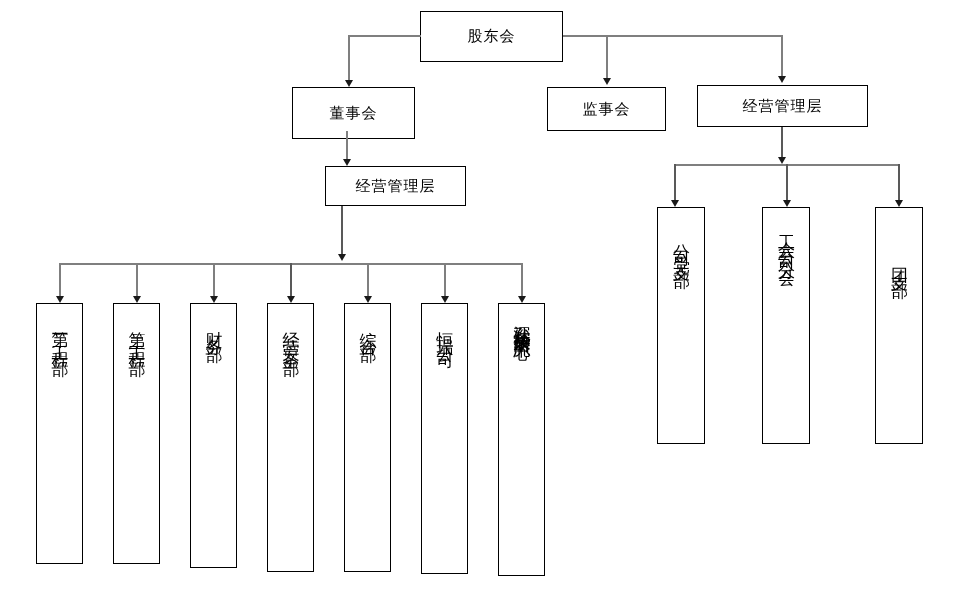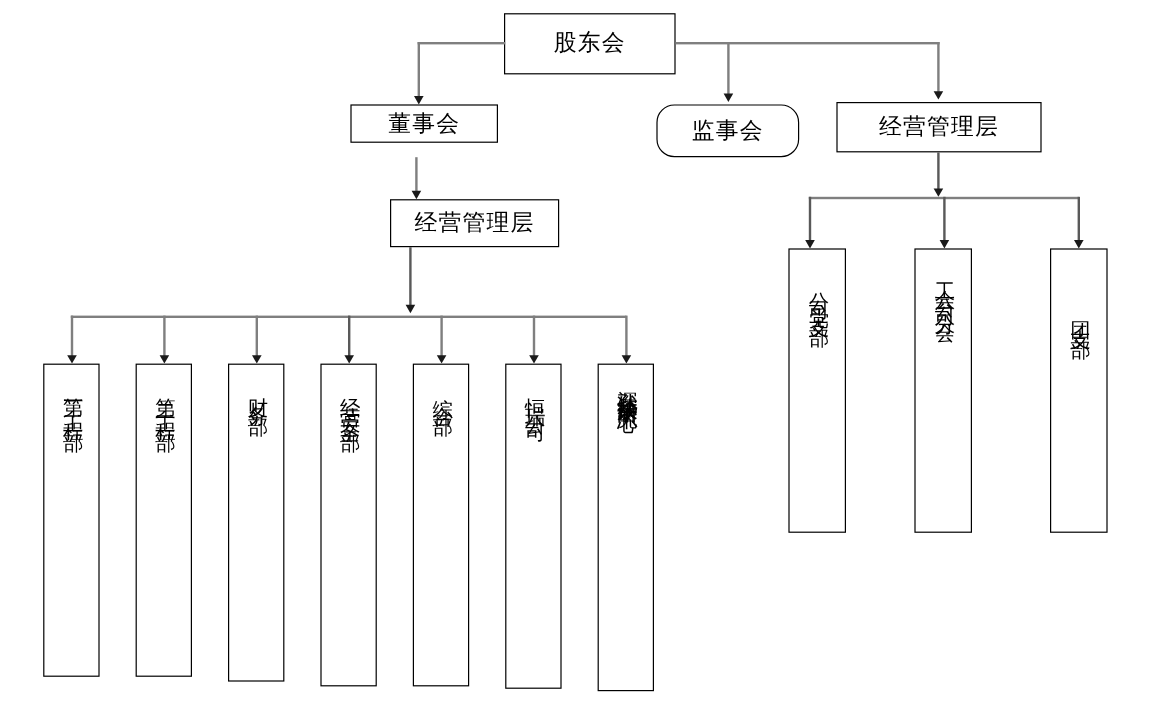--- a/index.html
+++ b/index.html
@@ -23,21 +23,21 @@
     position: absolute;
     box-sizing: border-box;
     border: 1px solid #000000;
     background: #ffffff;
     display: flex;
     align-items: center;
     justify-content: center;
     text-align: center;
   }
   .node-h .node-label {
-    font-size: 19px;
+    font-size: 15px;
     line-height: 1.1;
     letter-spacing: 1px;
     white-space: nowrap;
   }
   .node-v {
     align-items: flex-start;
     padding-top: 14px;
   }
   .node-v .node-label {
     writing-mode: vertical-rl;
@@ -79,25 +79,25 @@
   <div class="ln ln-h" style="left:348px; top:35px; width:73px;"></div>
   <div class="ln ln-v" style="left:348px; top:35px; height:46px;"></div>
   <div class="arrow" style="left:345px; top:80px;"></div>
 
   <div class="ln ln-h" style="left:563px; top:35px; width:220px;"></div>
   <div class="ln ln-v" style="left:606px; top:35px; height:44px;"></div>
   <div class="arrow" style="left:603px; top:78px;"></div>
   <div class="ln ln-v" style="left:781px; top:35px; height:42px;"></div>
   <div class="arrow" style="left:778px; top:76px;"></div>
 
-  <div class="node node-h" style="left:292px; top:87px; width:123px; height:32px;">
+  <div class="node node-h" style="left:292px; top:87px; width:123px; height:52px;">
     <span class="node-label">董事会</span>
   </div>
 
-  <div class="node node-h" style="left:547px; top:87px; width:119px; height:44px;border-radius:15px;">
+  <div class="node node-h" style="left:547px; top:87px; width:119px; height:44px;">
     <span class="node-label">监事会</span>
   </div>
 
   <div class="node node-h" style="left:697px; top:85px; width:171px; height:42px;">
     <span class="node-label">经营管理层</span>
   </div>
 
   <div class="ln ln-v" style="left:346px; top:131px; height:29px;"></div>
   <div class="arrow" style="left:343px; top:159px;"></div>
 

